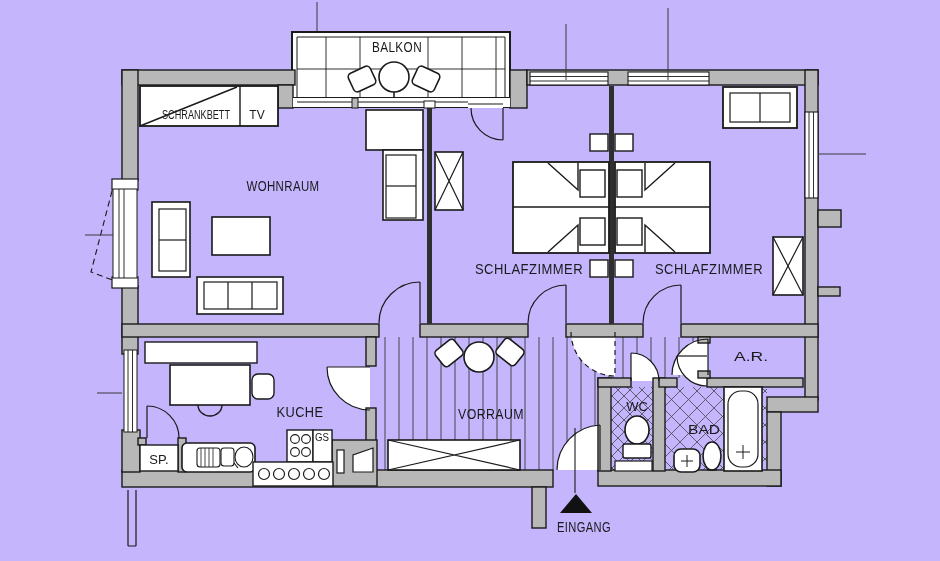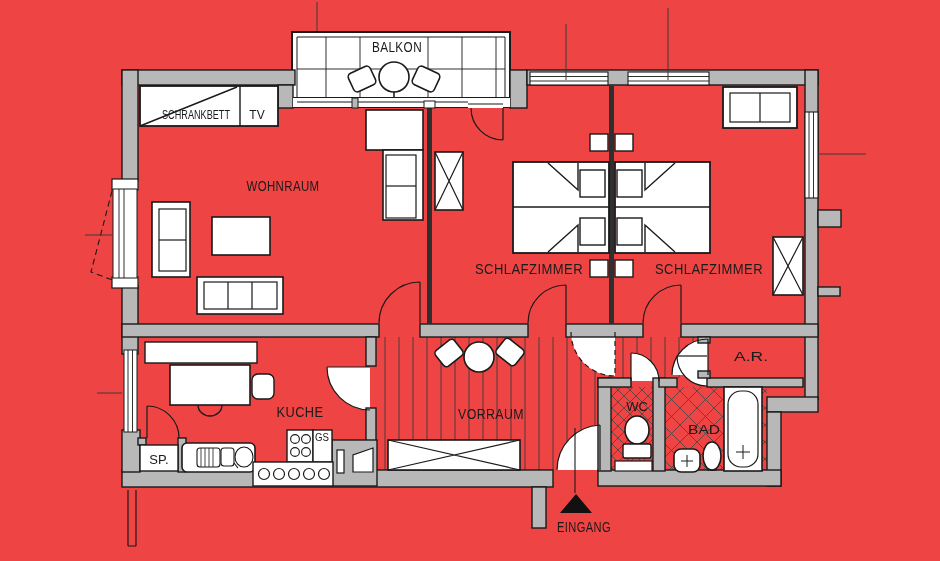--- a/index.html
+++ b/index.html
@@ -1,16 +1,16 @@
 <!DOCTYPE html>
 <html><head>
 <meta charset="utf-8">
 <style>
   html,body{margin:0;padding:0;background:#fff;}
-  .stage{position:relative;width:940px;height:561px;background:#ef4444;overflow:hidden;}
+  .stage{position:relative;width:940px;height:561px;background:#c4b5fd;overflow:hidden;}
   svg{display:block;}
   text{font-family:"Liberation Sans","DejaVu Sans",sans-serif;fill:#1a1a1a;}
   .room-label{font-size:15px;letter-spacing:.5px;}
   .small-label{font-size:12px;}
   .tiny-label{font-size:10px;}
   .mid-label{font-size:13px;}
 </style>
 </head>
 <body>
 

